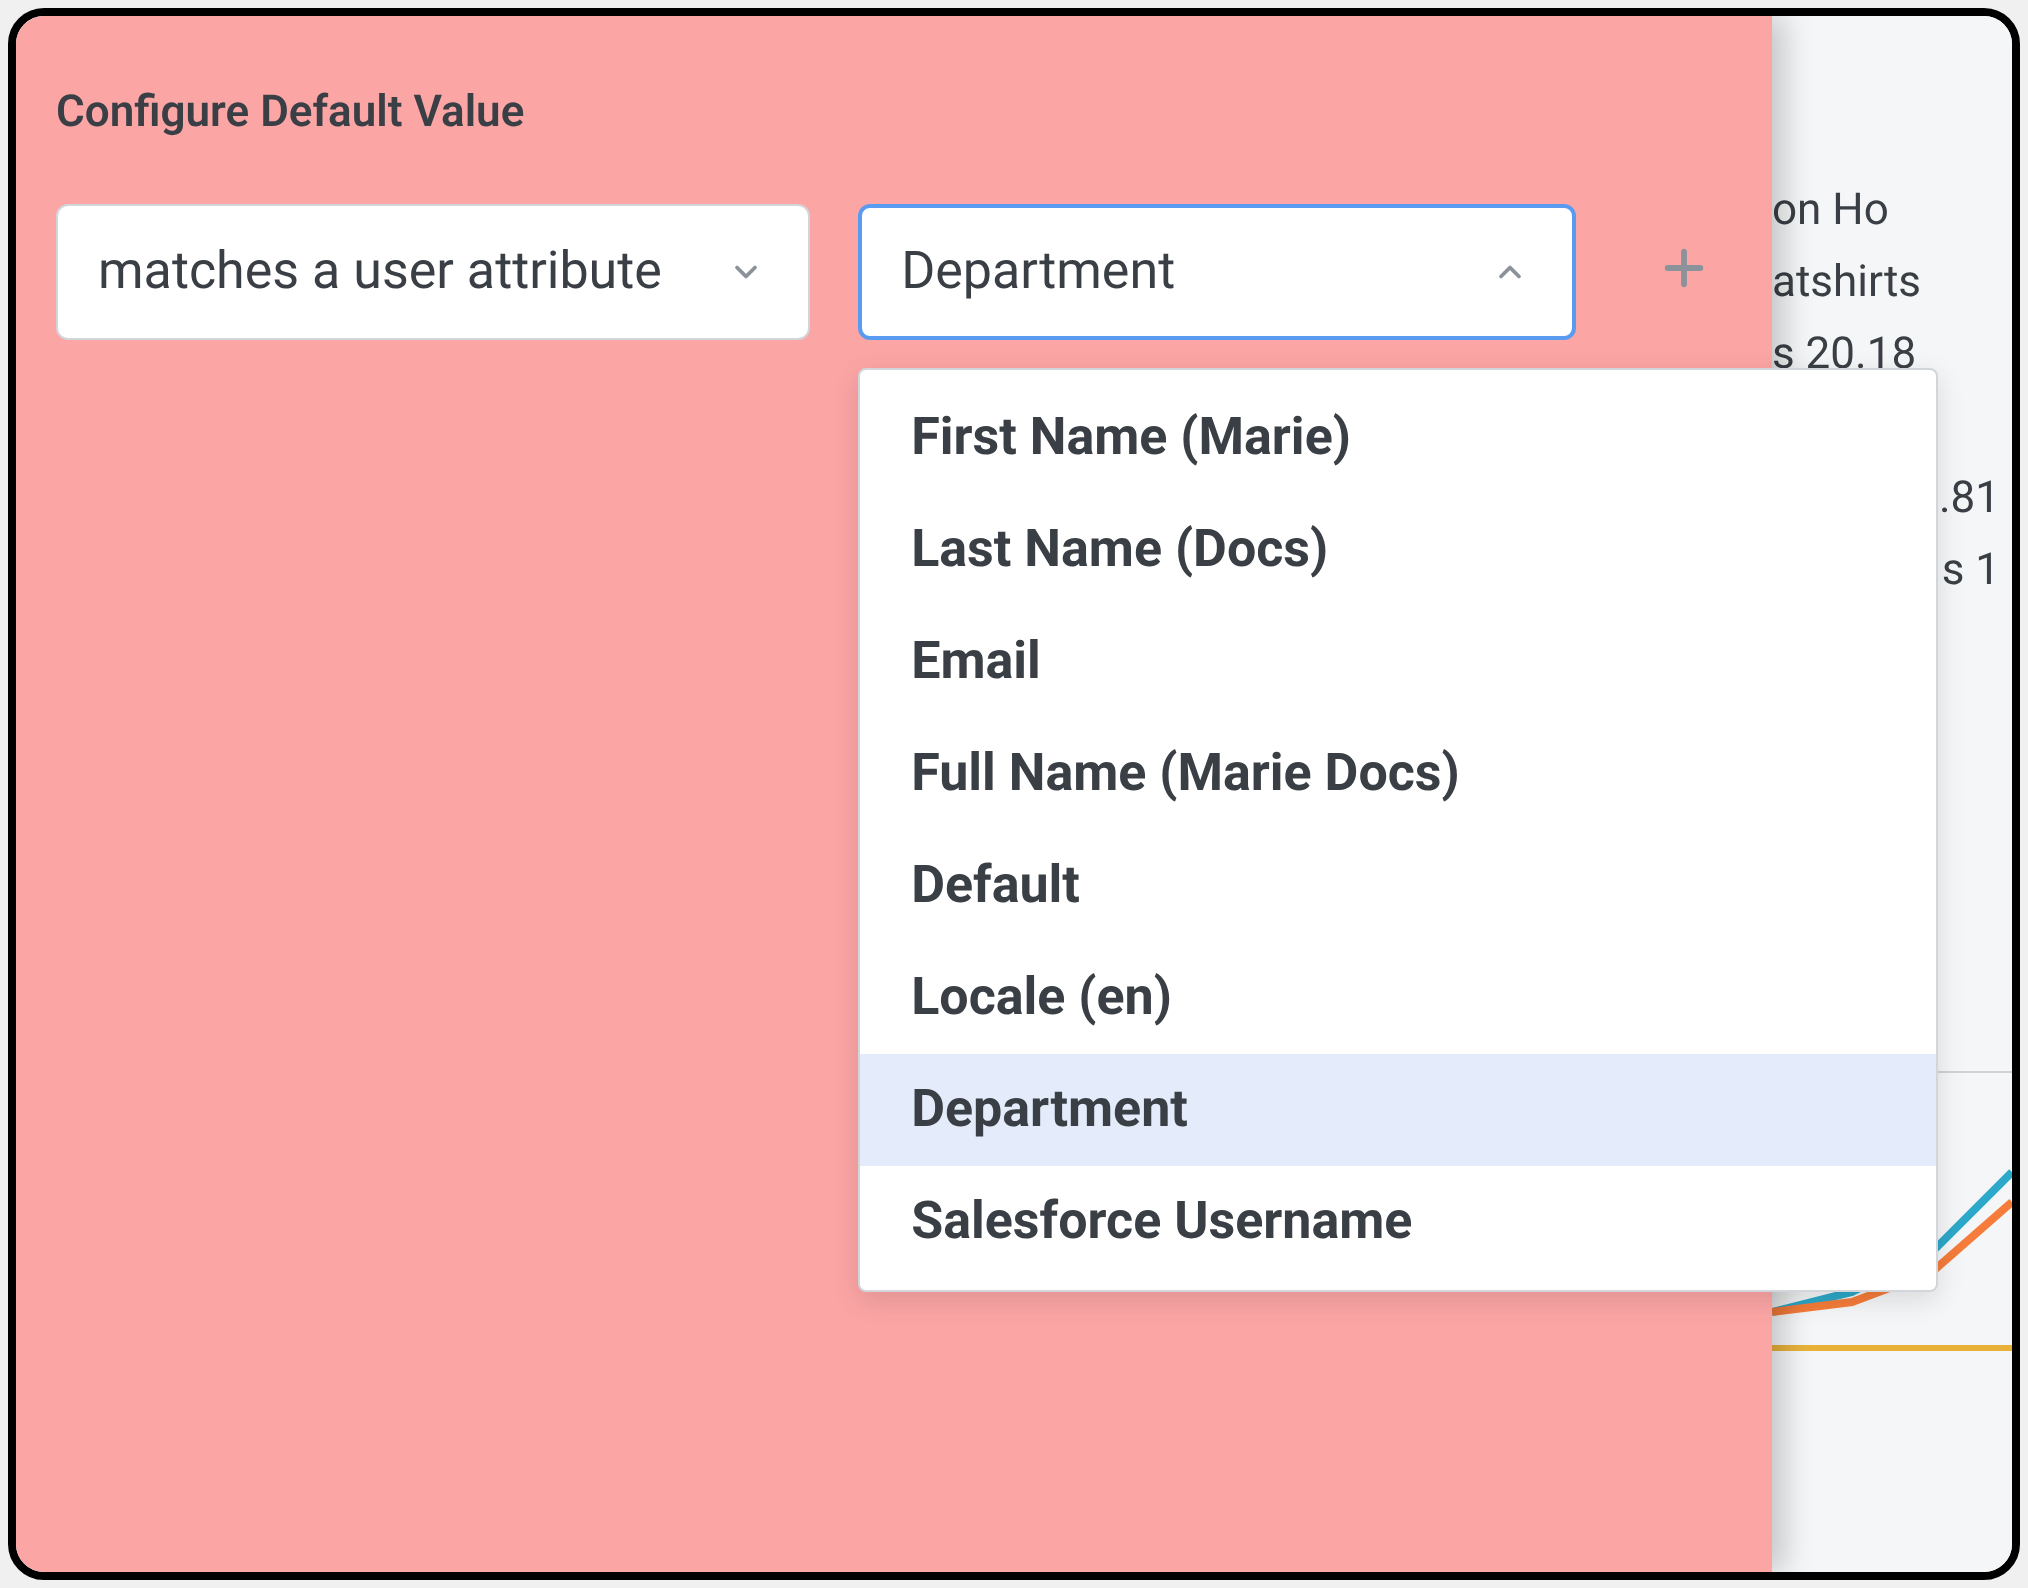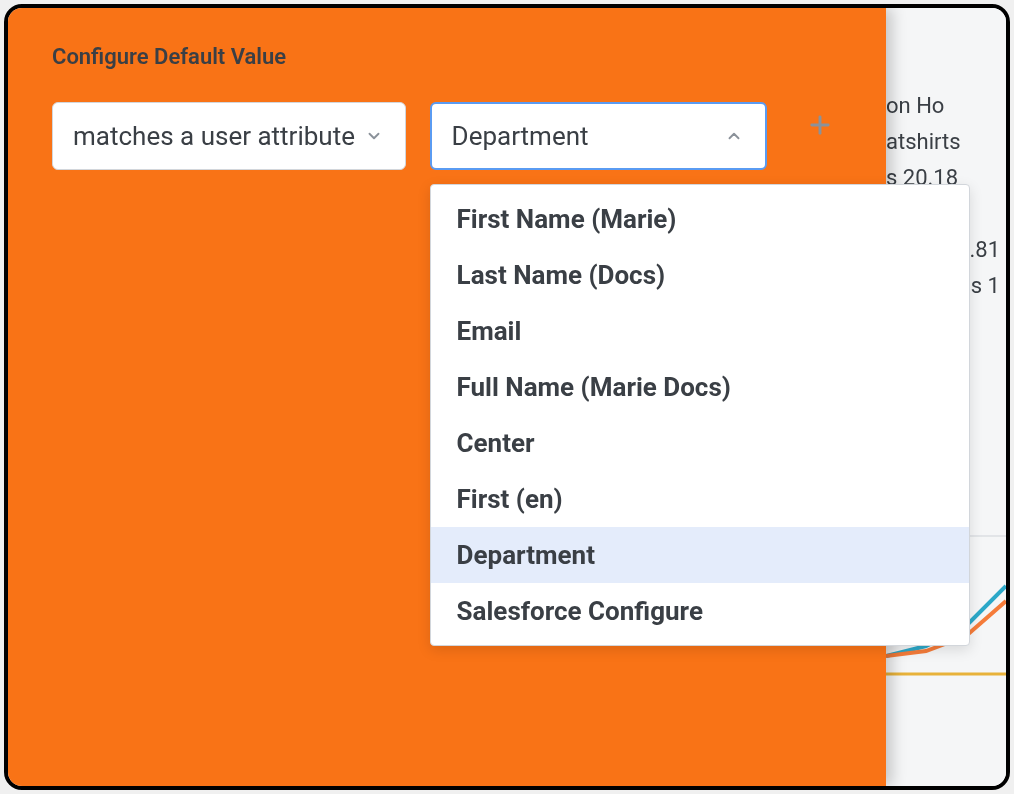--- a/index.html
+++ b/index.html
@@ -51,32 +51,33 @@
     .bg-content svg {
       width: 100%;
       height: 100%;
     }
     .modal {
       position: absolute;
       top: 0;
       left: 0;
       right: 120px;
       bottom: 0;
-      background: #f97316;
+      background: #fca5a5;
       box-shadow: 6px 0 14px rgba(0,0,0,0.2);
-      padding: 36px 44px;
+      padding: 36px 20px;
     }
     .section-title {
       font-size: 22px;
       color: #3a3f45;
       font-weight: 600;
       margin-bottom: 18px;
     }
     .controls-row {
       display: flex;
+      align-items: center;
       gap: 24px;
       margin-top: 33px;
     }
     .select-box {
       display: flex;
       align-items: center;
       justify-content: space-between;
       height: 68px;
       border: 1px solid #d2d6db;
       border-radius: 6px;
@@ -188,24 +189,24 @@
           <svg viewBox="0 0 24 24" fill="none" stroke="currentColor" stroke-width="2.5" stroke-linecap="round" stroke-linejoin="round">
             <polyline points="6 15 12 9 18 15"></polyline>
           </svg>
         </span>
 
         <div class="dropdown">
           <div class="dropdown-item">First Name (Marie)</div>
           <div class="dropdown-item">Last Name (Docs)</div>
           <div class="dropdown-item">Email</div>
           <div class="dropdown-item">Full Name (Marie Docs)</div>
-          <div class="dropdown-item">Center</div>
-          <div class="dropdown-item">First (en)</div>
+          <div class="dropdown-item">Default</div>
+          <div class="dropdown-item">Locale (en)</div>
           <div class="dropdown-item selected">Department</div>
-          <div class="dropdown-item">Salesforce Configure</div>
+          <div class="dropdown-item">Salesforce Username</div>
         </div>
       </div>
 
       <div class="add-btn">
         <span>
           <svg viewBox="0 0 24 24" fill="none" stroke="currentColor" stroke-width="2.5" stroke-linecap="round">
             <line x1="12" y1="5" x2="12" y2="19"></line>
             <line x1="5" y1="12" x2="19" y2="12"></line>
           </svg>
         </span>

